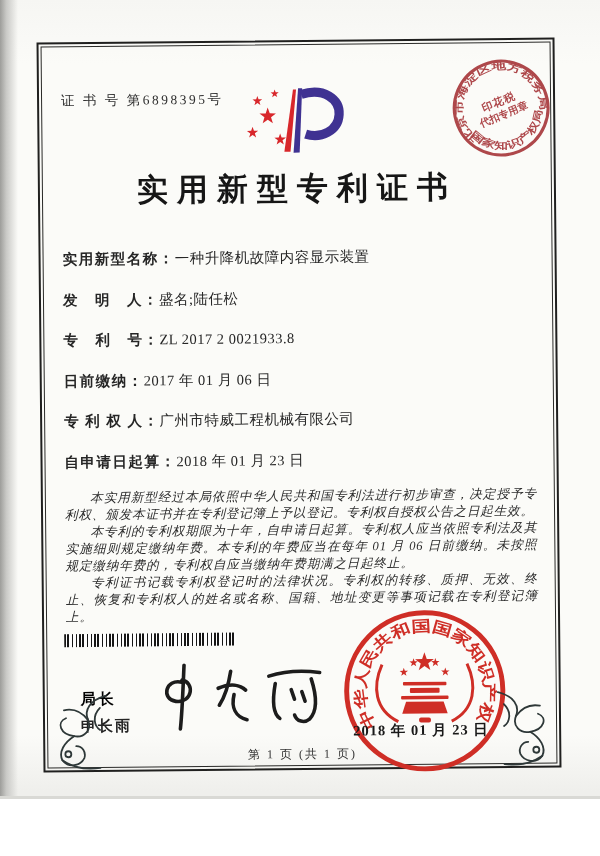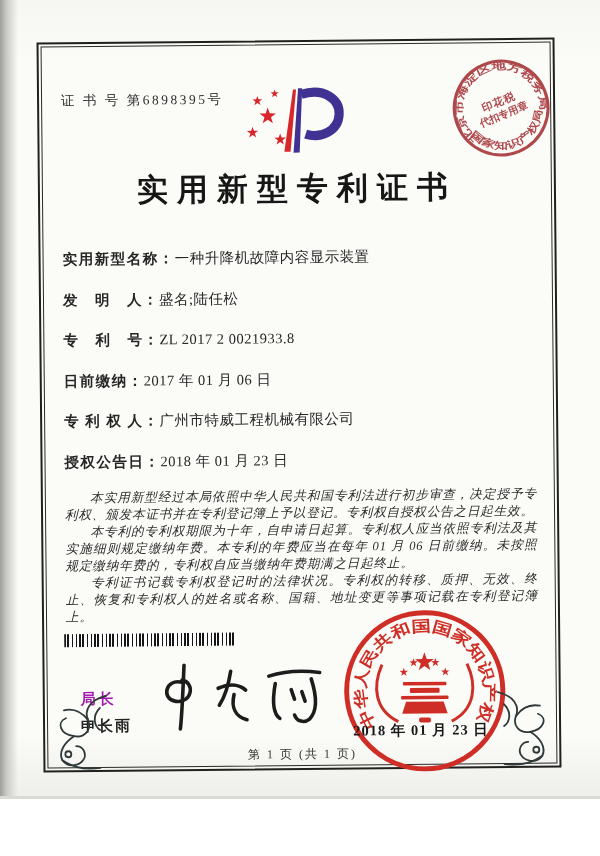--- a/index.html
+++ b/index.html
@@ -22,21 +22,21 @@
   .fields{position:absolute;left:22px;top:206px;right:20px;}
   .frow{margin-bottom:21.5px;font-size:14.5px;line-height:19px;letter-spacing:0.5px;white-space:nowrap;}
   .flabel{font-weight:600;letter-spacing:1.5px;}
   .paras{position:absolute;left:22px;top:446px;width:472px;font-size:12.6px;line-height:17px;
          font-style:italic;letter-spacing:0.8px;text-align:justify;color:#2c2c2c;}
   .paras p{margin:0;text-indent:2em;}
   .barcode{position:absolute;left:20px;top:590px;width:172px;height:13px;
          background:repeating-linear-gradient(90deg,#161616 0 2px,#fdfdfd 2px 3px,#161616 3px 5px,
          #fdfdfd 5px 8px,#161616 8px 9px,#fdfdfd 9px 12px,#161616 12px 13px,#fdfdfd 13px 15px);}
   .signer-title{position:absolute;left:36px;top:646px;font-size:15px;font-weight:bold;
-         font-family:"Liberation Sans","DejaVu Sans",sans-serif;letter-spacing:3px;color:#a21caf;}
+         font-family:"Liberation Sans","DejaVu Sans",sans-serif;letter-spacing:3px;color:#000000;}
   .signer-name{position:absolute;left:36px;top:673px;font-size:15px;font-weight:bold;
          font-family:"Liberation Sans","DejaVu Sans",sans-serif;letter-spacing:2px;color:#242424;}
   .signature-svg{position:absolute;left:112px;top:620px;}
   .seal-svg{position:absolute;left:296px;top:566px;}
   .seal-date{position:absolute;left:308px;top:680px;font-size:14.5px;font-weight:bold;
          letter-spacing:1px;color:#191919;z-index:5;}
   .page-footer{position:absolute;left:0;top:704px;width:100%;text-align:center;
          font-size:12px;letter-spacing:2px;color:#333;}
   .tax-stamp{position:absolute;left:406px;top:12px;transform:rotate(-22deg);opacity:0.92;}
   .ornament-l{position:absolute;left:-5px;top:650px;}
@@ -103,21 +103,21 @@
       <div class="frow">
         <span class="flabel">专　利　号：</span><span>ZL 2017 2 0021933.8</span>
       </div>
       <div class="frow">
         <span class="flabel">日前缴纳：</span><span>2017 年 01 月 06 日</span>
       </div>
       <div class="frow">
         <span class="flabel">专 利 权 人：</span><span>广州市特威工程机械有限公司</span>
       </div>
       <div class="frow">
-        <span class="flabel">授权公告日：</span><span>2018 年 01 月 23 日</span>
+        <span class="flabel">自申请日起算：</span><span>2018 年 01 月 23 日</span>
       </div>
     </div>
 
     <div class="paras">
       <p>本实用新型经过本局依照中华人民共和国专利法进行初步审查，决定授予专利权、颁发本证书并在专利登记簿上予以登记。专利权自授权公告之日起生效。</p>
       <p>本专利的专利权期限为十年，自申请日起算。专利权人应当依照专利法及其实施细则规定缴纳年费。本专利的年费应当在每年 01 月 06 日前缴纳。未按照规定缴纳年费的，专利权自应当缴纳年费期满之日起终止。</p>
       <p>专利证书记载专利权登记时的法律状况。专利权的转移、质押、无效、终止、恢复和专利权人的姓名或名称、国籍、地址变更等事项记载在专利登记簿上。</p>
     </div>
 
     <div class="barcode"></div>

